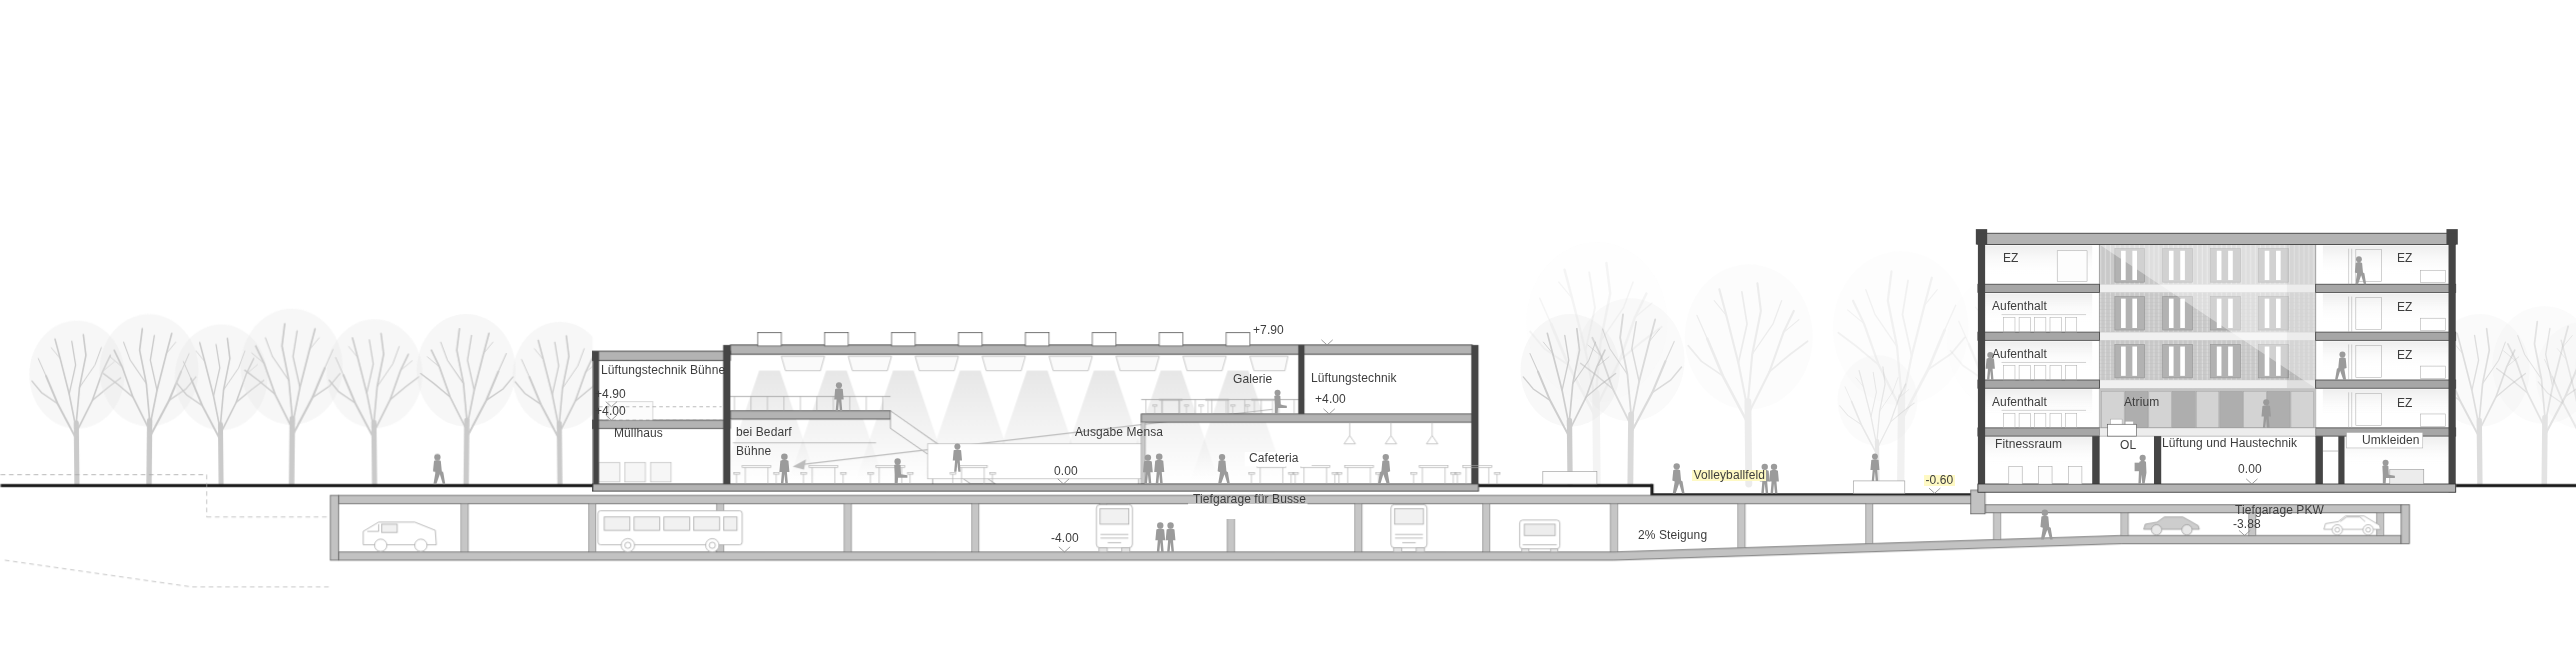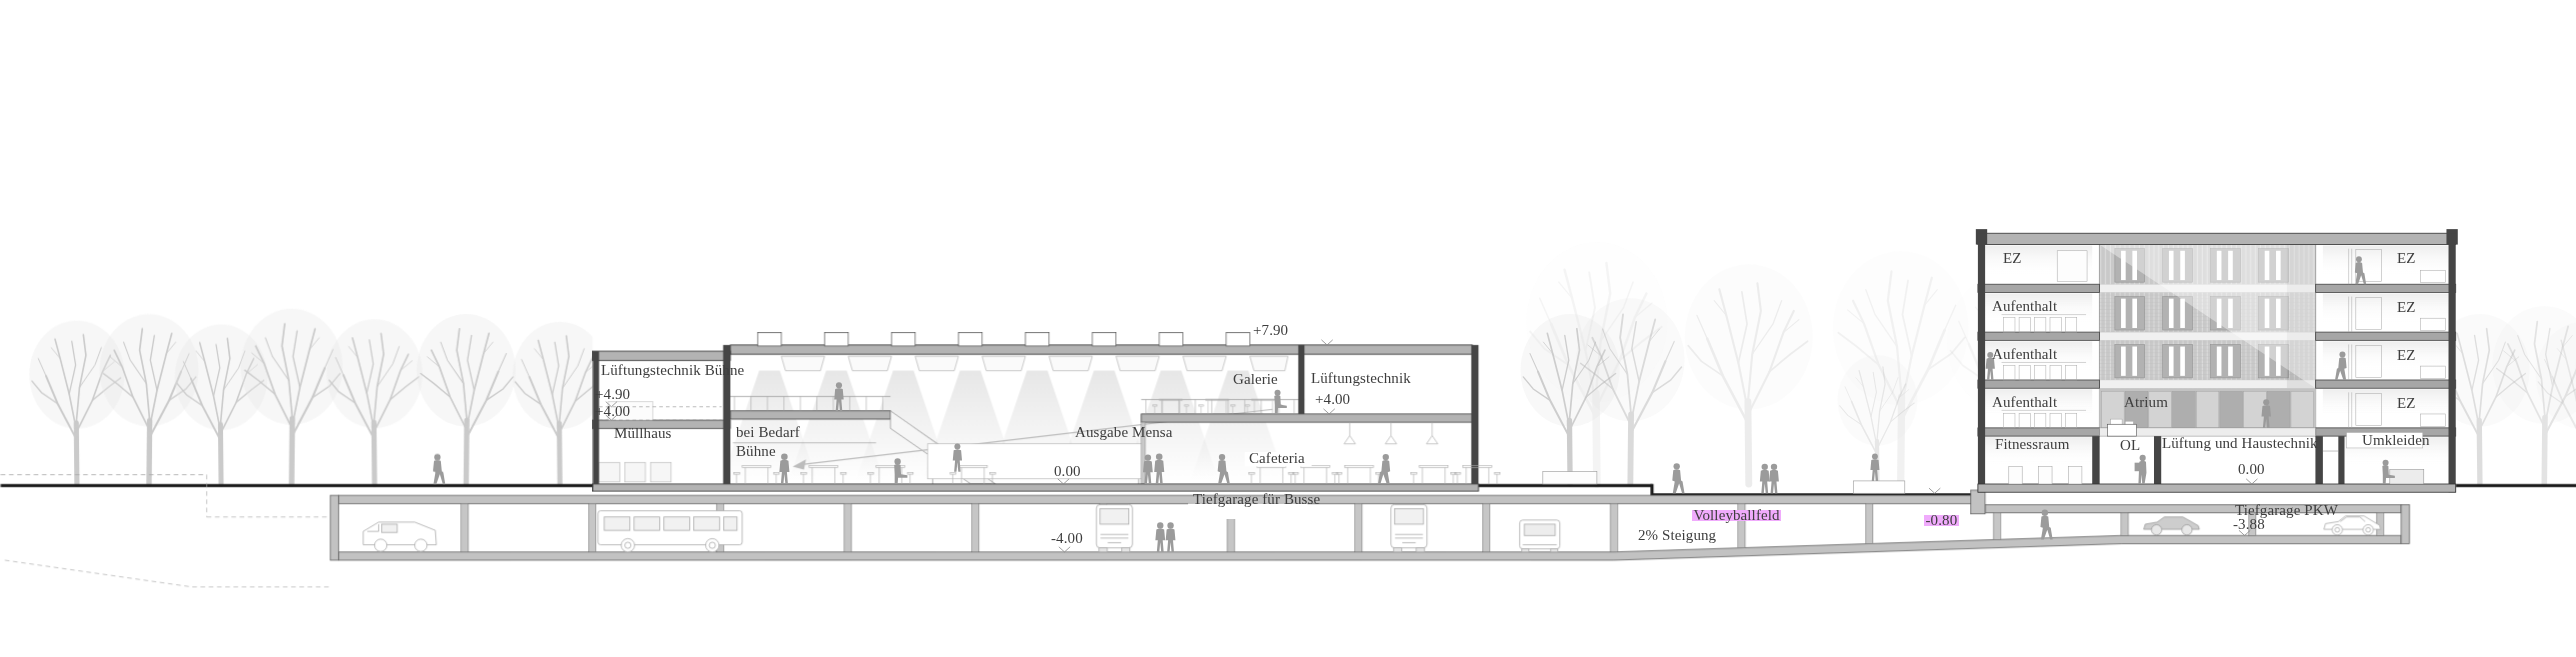--- a/index.html
+++ b/index.html
@@ -1,21 +1,21 @@
 <!DOCTYPE html>
 <html style="font-size:8.2px"><head>
 <meta charset="utf-8">
 <style>
   html,body{margin:0;padding:0;background:#ffffff;}
   .stage{position:relative;width:2804px;height:657px;background:#fff;overflow:hidden;
          font-family:"Liberation Sans",sans-serif;}
   .stage svg{position:absolute;left:0;top:0;}
-  .lbl{position:absolute;font-size:15px;line-height:10.8px;color:#3d3d3d;white-space:nowrap;
-       letter-spacing:0.1px;font-family:Liberation Serif, serif;}
-  .lbl.boxed{background:#f0abfc;padding:0 1.5px;margin-top:40px;}
+  .lbl{position:absolute;font-size:12px;line-height:10.8px;color:#3d3d3d;white-space:nowrap;
+       letter-spacing:0.1px;}
+  .lbl.boxed{background:#fef9c3;padding:0 1.5px;}
 </style>
 </head>
 <body>
 
 <div class="stage">
 
 <svg width="2804" height="657" viewBox="0 0 5443 1276">
   <defs>
     <linearGradient id="cone" x1="0" y1="0" x2="0" y2="1">
       <stop offset="0" stop-color="#b4b4b4" stop-opacity="0.32"></stop>
@@ -530,21 +530,21 @@
 <div class="lbl" style="left:736px;top:446px">Bühne</div>
 <div class="lbl" style="left:1233px;top:374px">Galerie</div>
 <div class="lbl" style="left:1311px;top:373px">Lüftungstechnik</div>
 <div class="lbl" style="left:1253px;top:325px">+7.90</div>
 <div class="lbl" style="left:1315px;top:394px">+4.00</div>
 <div class="lbl" style="left:1075px;top:427px">Ausgabe Mensa</div>
 <div class="lbl" style="left:1054px;top:466px">0.00</div>
 <div class="lbl" style="left:1249px;top:453px">Cafeteria</div>
 
 <div class="lbl boxed" style="left:1692px;top:470px">Volleyballfeld</div>
-<div class="lbl boxed" style="left:1924px;top:475px">-0.80</div>
+<div class="lbl boxed" style="left:1924px;top:475px">-0.60</div>
 
 <div class="lbl" style="left:1193px;top:494px">Tiefgarage für Busse</div>
 <div class="lbl" style="left:1051px;top:533px">-4.00</div>
 <div class="lbl" style="left:1638px;top:530px">2% Steigung</div>
 <div class="lbl" style="left:2235px;top:505px">Tiefgarage PKW</div>
 <div class="lbl" style="left:2233px;top:519px">-3.88</div>
 
 <div class="lbl" style="left:2003px;top:253px">EZ</div>
 <div class="lbl" style="left:2397px;top:253px">EZ</div>
 <div class="lbl" style="left:1992px;top:301px">Aufenthalt</div>

